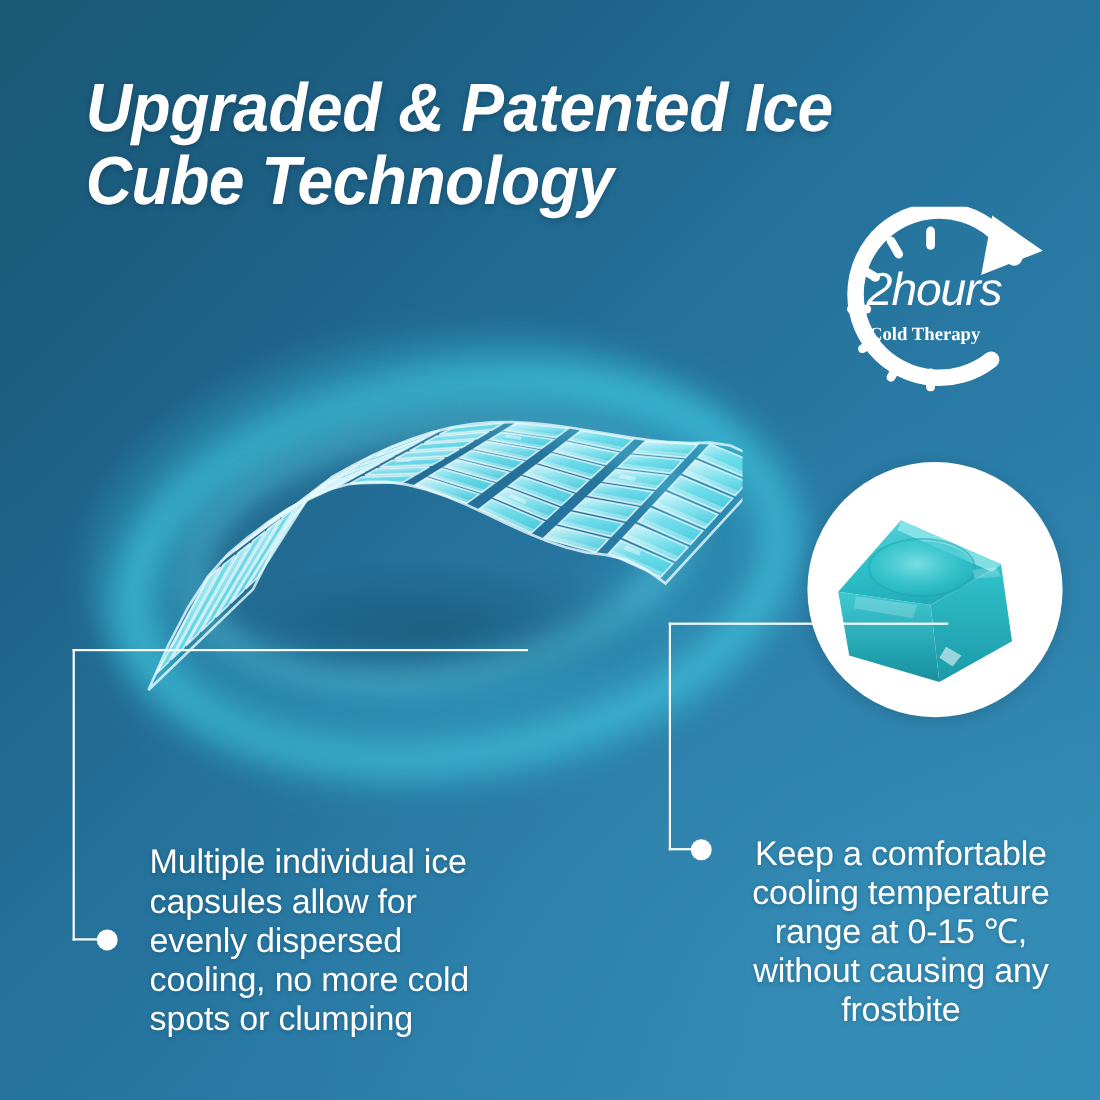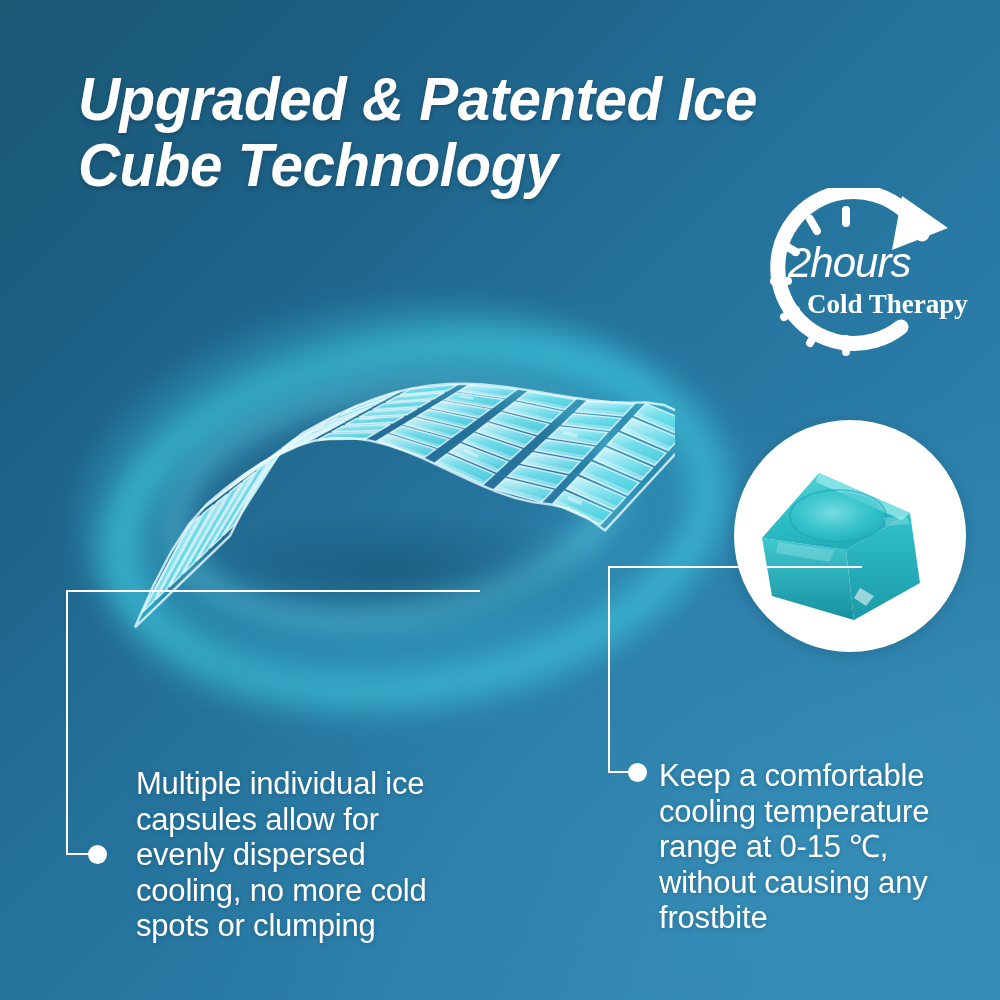--- a/index.html
+++ b/index.html
@@ -69,26 +69,26 @@
     width: 175px;
     color: #ffffff;
     font-size: 42px;
     line-height: 42px;
     font-weight: normal;
     font-style: italic;
     letter-spacing: -1px;
   }
   .clock-sub {
     position: absolute;
-    left: 81px;
+    left: 64px;
     top: 104px;
     width: 180px;
     color: #ffffff;
     font-family: "Liberation Serif", serif;
-    font-size: 27px;
+    font-size: 17px;
     line-height: 24px;
     font-weight: bold;
   }
 
   
   .glow-wrap {
     position: absolute;
     left: 55px;
     top: 285px;
     width: 650px;
@@ -180,21 +180,21 @@
     color: #ffffff;
     font-size: 31px;
     line-height: 35.5px;
     font-weight: normal;
     letter-spacing: -0.2px;
     text-shadow: 0 1px 4px rgba(0,30,50,0.25);
     z-index: 7;
     white-space: pre-line;
   }
   .caption-left  { left: 136px; top: 766px; width: 330px; }
-  .caption-right { left: 659px; top: 758px; width: 320px; }
+  .caption-right { left: 659px; top: 758px; width: 320px; text-align: center; }
 </style>
 </head>
 <body>
 
 <div id="page">
 
   <div class="headline">Upgraded &amp; Patented Ice
 Cube Technology</div>
 
   <div class="clock-badge">

